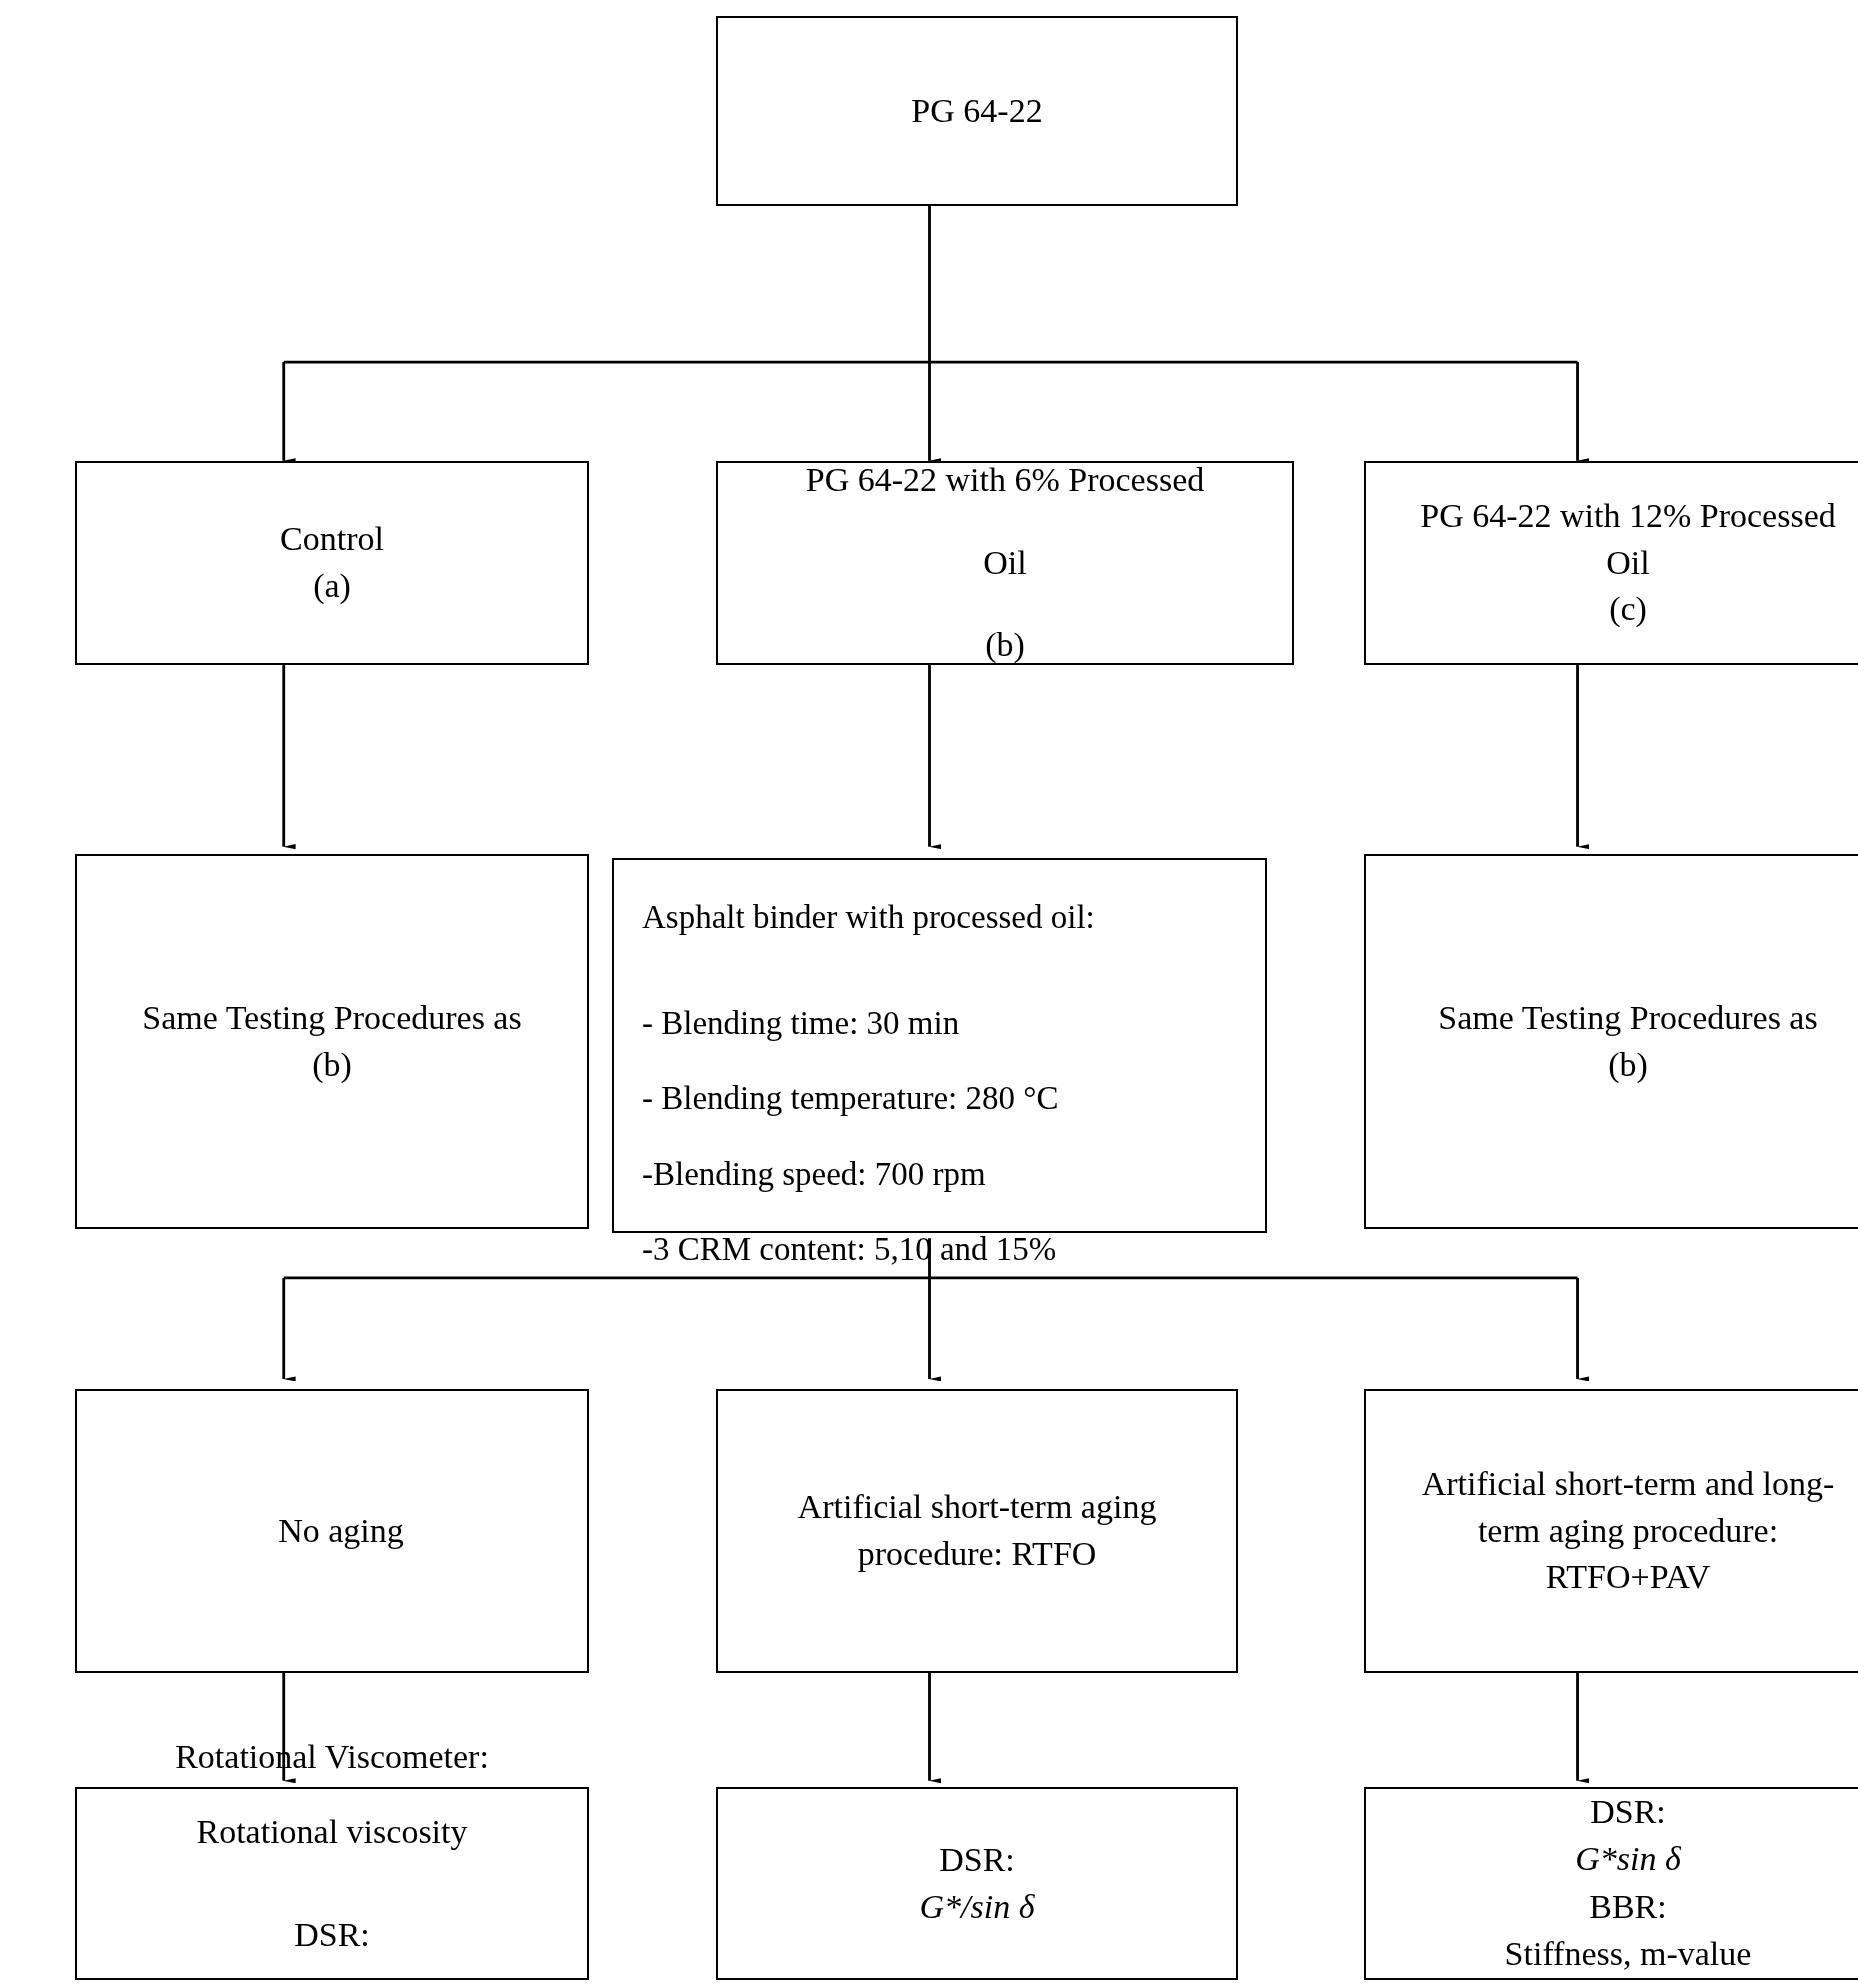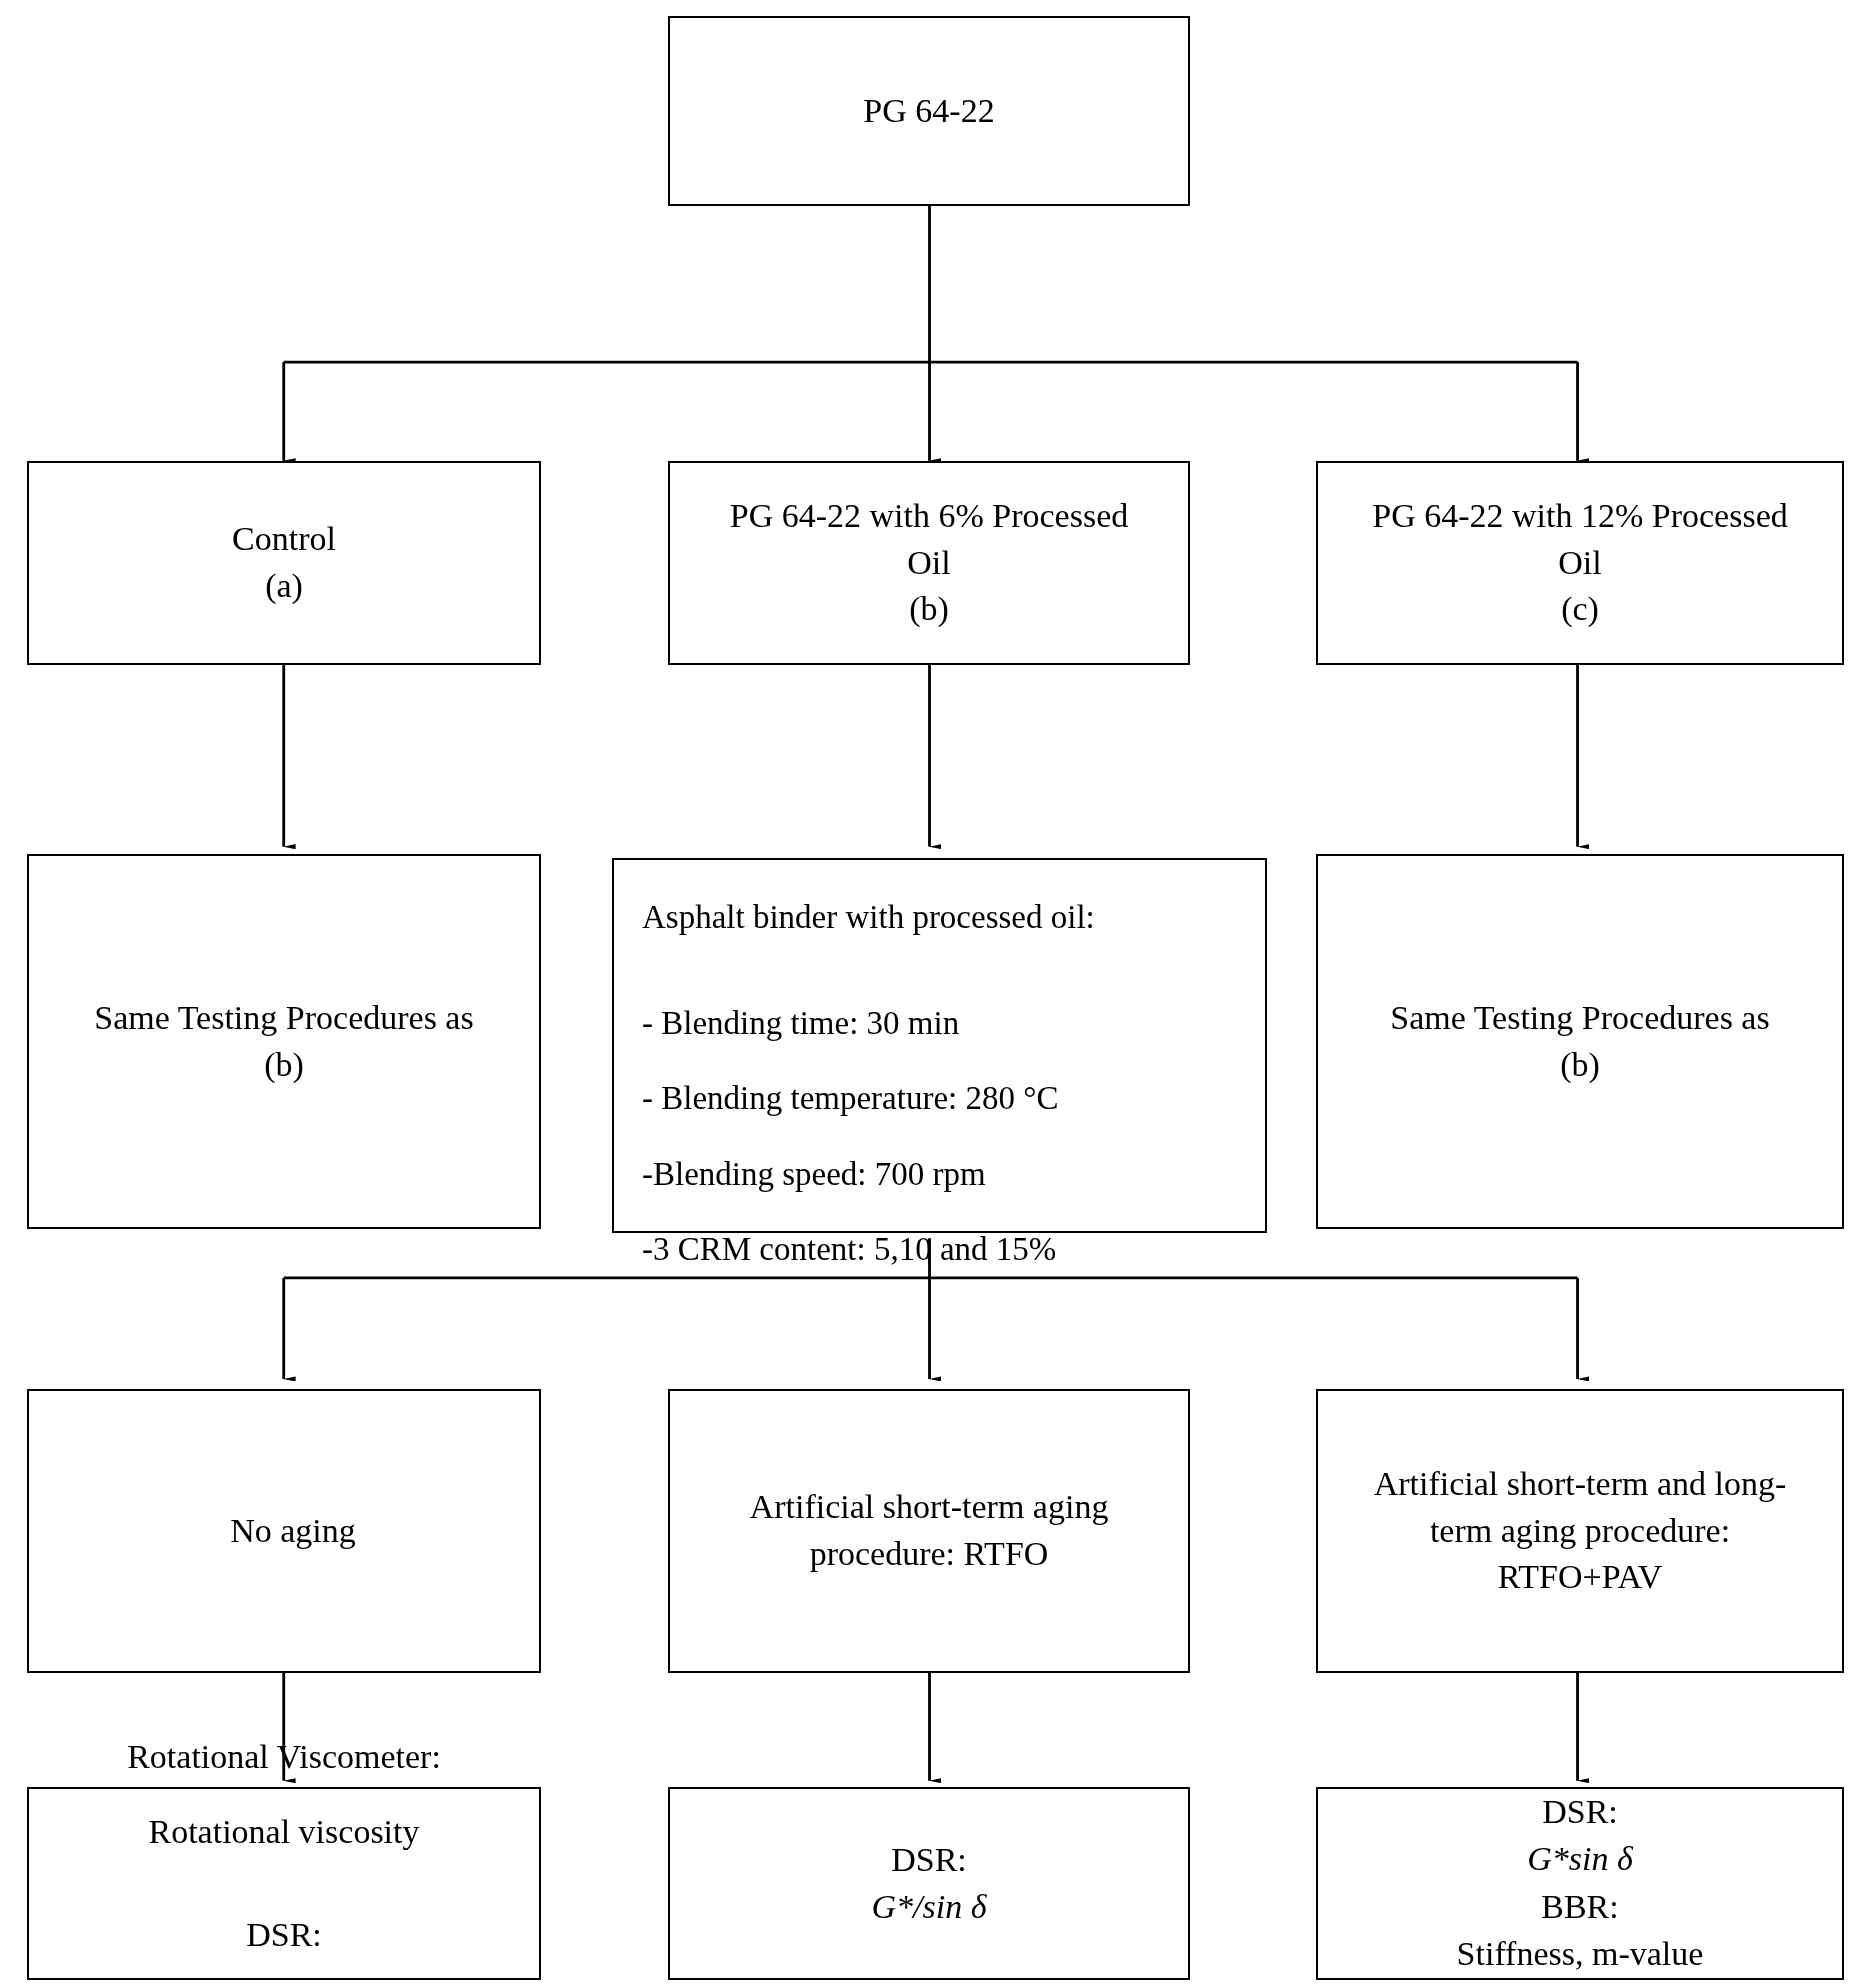--- a/index.html
+++ b/index.html
@@ -43,21 +43,21 @@
     text-align: left;
     justify-content: flex-start;
   }
   .node-line {
     display: block;
     white-space: pre;
   }
   .node-line.spacer {
     height: 0.95em;
   }
-  .fs-main   { font-size: 34px; }
+  .fs-main   { font-size: 34px; margin-left: 48px; }
   .fs-detail { font-size: 33px; }
   .italic-delta { font-style: italic; }
 </style>
 </head>
 <body>
 
 <div id="flowchart-root">
 
   <svg id="edge-layer" viewBox="0 0 3276 3498" width="1859" height="1985" xmlns="http://www.w3.org/2000/svg">
     <defs>
@@ -97,21 +97,21 @@
 
   <div class="node-box fs-main" style="left:668px; top:16px; width:522px; height:190px;">
     <span class="node-line">PG 64-22</span>
   </div>
 
   <div class="node-box fs-main" style="left:27px; top:461px; width:514px; height:204px;">
     <span class="node-line">Control</span>
     <span class="node-line">(a)</span>
   </div>
 
-  <div class="node-box fs-main" style="left:668px; top:461px; width:522px; height:204px;">
+  <div class="node-box fs-main" style="left:668px; top:461px; width:578px; height:204px;gap:36px;">
     <span class="node-line">PG 64-22 with 6% Processed</span>
     <span class="node-line">Oil</span>
     <span class="node-line">(b)</span>
   </div>
 
   <div class="node-box fs-main" style="left:1316px; top:461px; width:528px; height:204px;">
     <span class="node-line">PG 64-22 with 12% Processed</span>
     <span class="node-line">Oil</span>
     <span class="node-line">(c)</span>
   </div>

